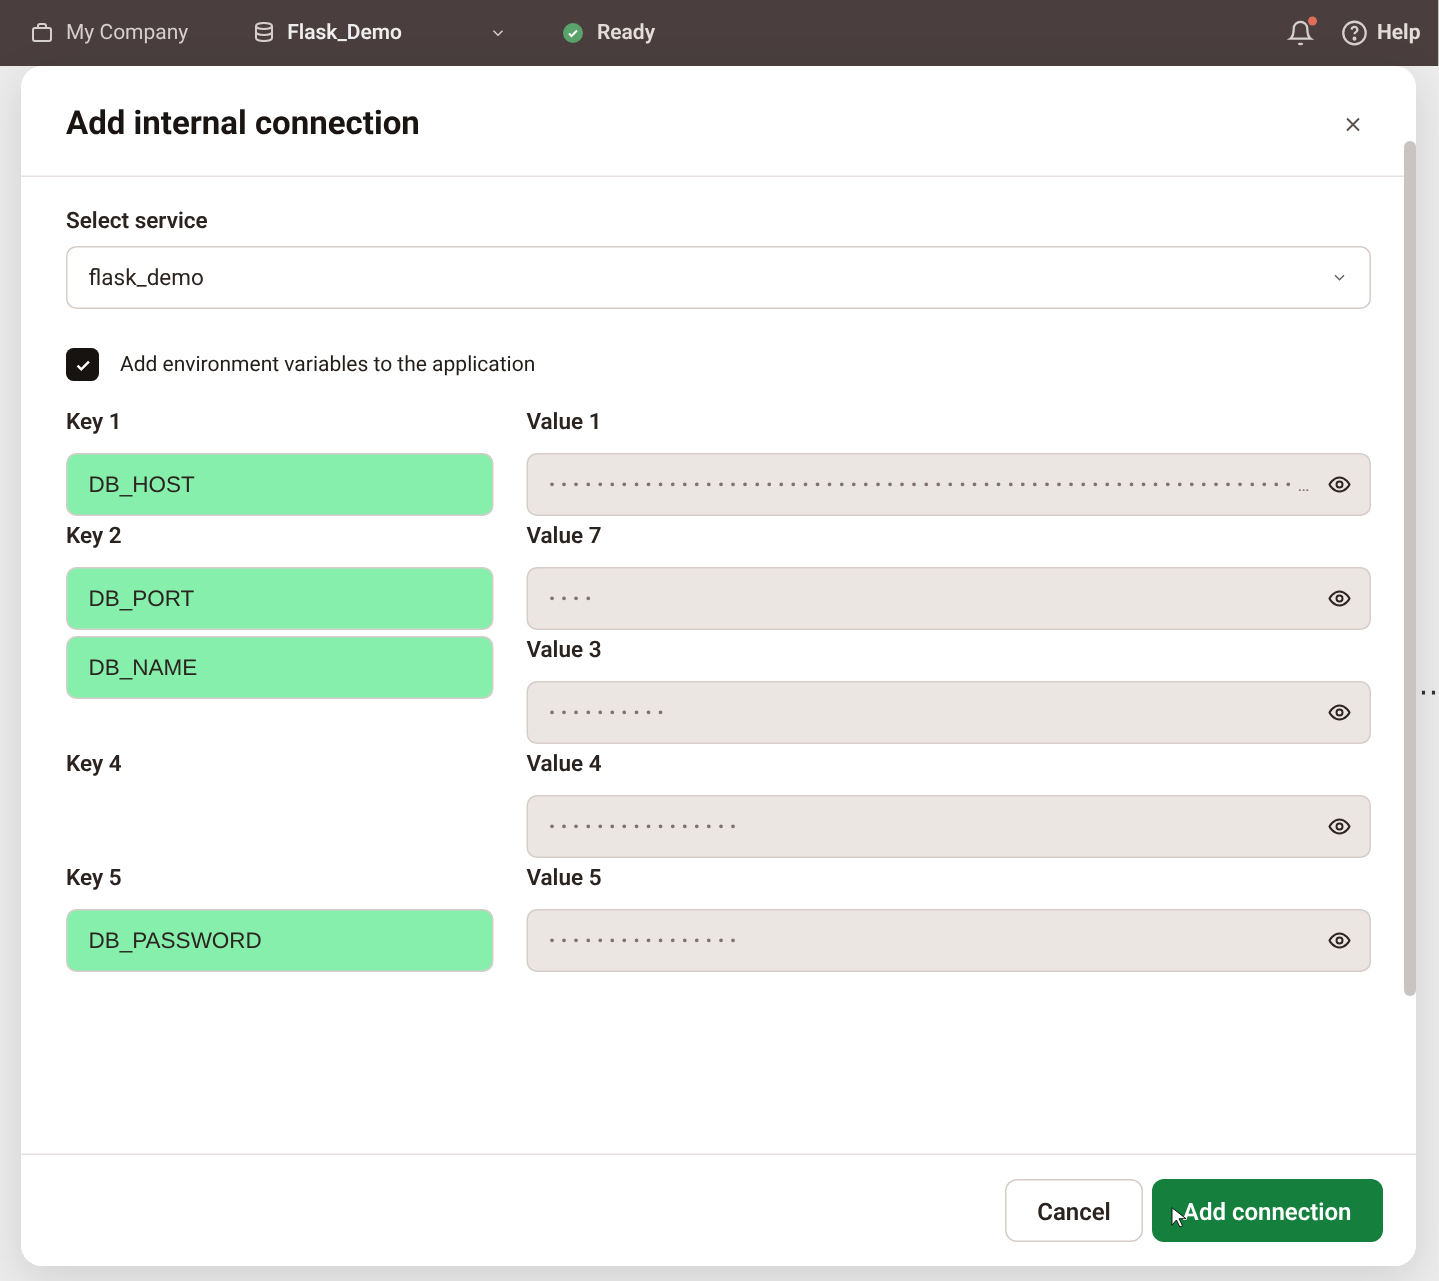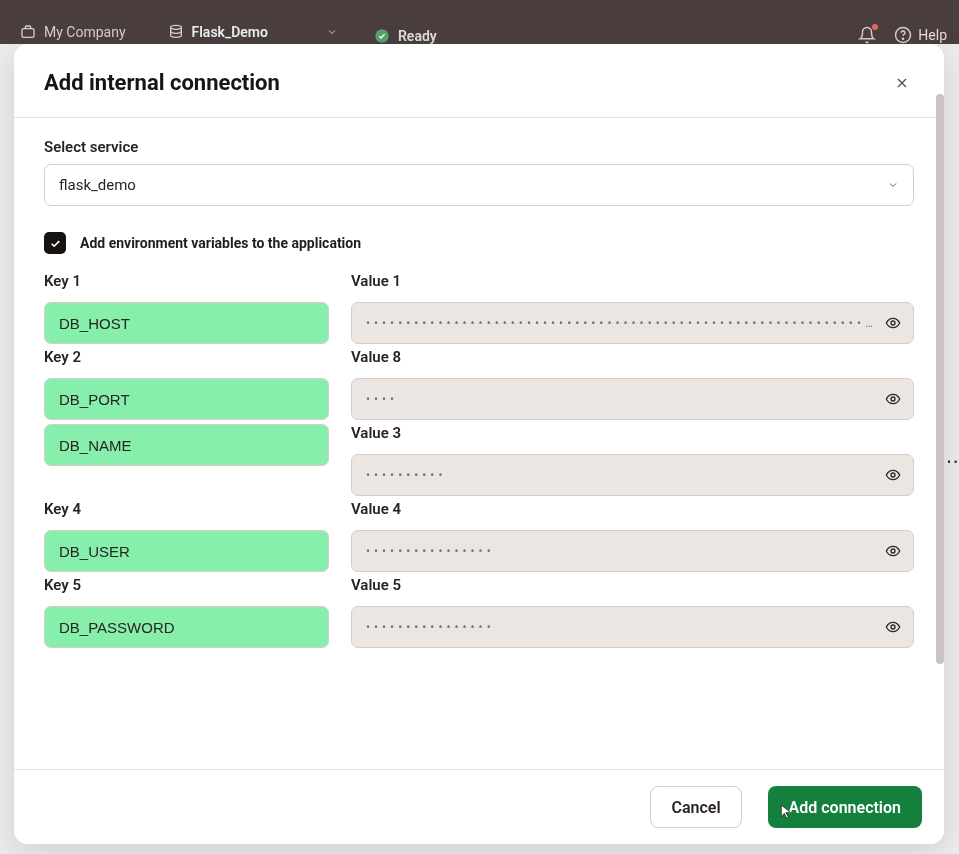--- a/index.html
+++ b/index.html
@@ -3,34 +3,34 @@
 <meta charset="utf-8">
 <style>
   * { box-sizing: border-box; margin: 0; padding: 0; }
   html, body { width: 959px; height: 854px; overflow: hidden; font-family: -apple-system, BlinkMacSystemFont, "Segoe UI", Roboto, sans-serif; background: #e8e8e8; }
 
   
   .header {
     height: 44px;
     background: #4a3f3e;
     display: flex;
-    align-items: flex-end;
+    align-items: center;
     padding: 0 12px;
     gap: 8px;
     color: #d6cfcd;
     font-size: 14px;
   }
   .header .hitem { display: flex; align-items: center; gap: 8px; padding: 4px 8px; border-radius: 4px; }
   .header .hsep { width: 10px; }
   .header .chev { margin-left: 50px; }
   .header .status { display:flex; align-items:center; gap:8px; margin-left: 20px; color:#e4deda; font-weight:600;}
   .header .right { margin-left: auto; display:flex; align-items:center; gap:18px; }
   .bell-wrap { position: relative; }
   .bell-dot { position: absolute; top:-2px; right:-2px; width:6px; height:6px; background:#e26d5a; border-radius:50%; }
-  .help { display:flex; align-items:center; gap:6px; color:#e4deda; }
+  .help { display:flex; align-items:center; gap:6px; color:#e4deda;font-weight:bold; }
 
   
   .stage {
     position: relative;
     width: 100%;
     height: calc(100% - 44px);
     background: #ececec;
   }
   .dots { position:absolute; right:2px; top:50%; font-size:20px; color:#333; letter-spacing:-2px; user-select:none;}
 
@@ -81,21 +81,21 @@
     color:#2b2420;
     background:#fff;
     cursor:pointer;
   }
 
   .checkbox-row { display:flex; align-items:center; gap:14px; margin-top: 26px; margin-bottom: 12px; }
   .checkbox {
     width: 22px; height:22px; border-radius:5px; background:#171311; display:flex; align-items:center; justify-content:center; color:#fff;
     cursor:pointer;
   }
-  .checkbox-row label { font-size: 14px; font-weight: 700; color:#241e1a; }
+  .checkbox-row label { font-size: 14px; font-weight: 400; color:#241e1a; }
 
   .kv-grid { display:grid; grid-template-columns: 1fr 1fr; column-gap: 22px; row-gap: 0; margin-top: 14px; }
   .kv-col { display:flex; flex-direction:column; margin-top: 4px; }
   .kv-col .lab { font-size: 15px; font-weight:600; color:#2a2320; margin-bottom: 12px; }
   .input {
     height: 42px;
     border: 1px solid #d6cdc9;
     border-radius: 7px;
     padding: 0 14px;
     font-size: 15px;
@@ -119,21 +119,21 @@
     white-space:nowrap;
     overflow:hidden;
     text-overflow:ellipsis;
     font-family: inherit;
   }
   .eye { color:#2e2621; cursor:pointer; display:flex; }
 
   .modal-foot {
     border-top: 1px solid #e6e0de;
     padding: 16px 22px;
-    display:flex; justify-content:flex-end; gap:26px;
+    display:flex; justify-content:flex-end; gap:6px;
     background:#fff;
   }
   .btn {
     height: 42px;
     padding: 0 20px;
     border-radius: 8px;
     font-size: 16px;
     font-weight: 600;
     display:flex; align-items:center; justify-content:center;
     cursor:pointer;
@@ -261,21 +261,21 @@
                   <circle cx="12" cy="12" r="3"></circle>
                 </svg>
               </span>
             </div>
           </div>
           <div class="kv-col">
             <div class="lab">Key 2</div>
             <input class="input" value="DB_PORT" style="">
           </div>
           <div class="kv-col">
-            <div class="lab">Value 8</div>
+            <div class="lab">Value 7</div>
             <div class="value-wrap">
               <span class="masked">••••</span>
               <span class="eye">
                 <svg width="16" height="16" viewBox="0 0 24 24" fill="none" stroke="currentColor" stroke-width="2">
                   <path d="M2 12s3.5-7 10-7 10 7 10 7-3.5 7-10 7S2 12 2 12z"></path>
                   <circle cx="12" cy="12" r="3"></circle>
                 </svg>
               </span>
             </div>
           </div>
@@ -289,21 +289,20 @@
               <span class="eye">
                 <svg width="16" height="16" viewBox="0 0 24 24" fill="none" stroke="currentColor" stroke-width="2">
                   <path d="M2 12s3.5-7 10-7 10 7 10 7-3.5 7-10 7S2 12 2 12z"></path>
                   <circle cx="12" cy="12" r="3"></circle>
                 </svg>
               </span>
             </div>
           </div>
           <div class="kv-col">
             <div class="lab">Key 4</div>
-            <input class="input" value="DB_USER" style="">
           </div>
           <div class="kv-col">
             <div class="lab">Value 4</div>
             <div class="value-wrap">
               <span class="masked">••••••••••••••••</span>
               <span class="eye">
                 <svg width="16" height="16" viewBox="0 0 24 24" fill="none" stroke="currentColor" stroke-width="2">
                   <path d="M2 12s3.5-7 10-7 10 7 10 7-3.5 7-10 7S2 12 2 12z"></path>
                   <circle cx="12" cy="12" r="3"></circle>
                 </svg>

